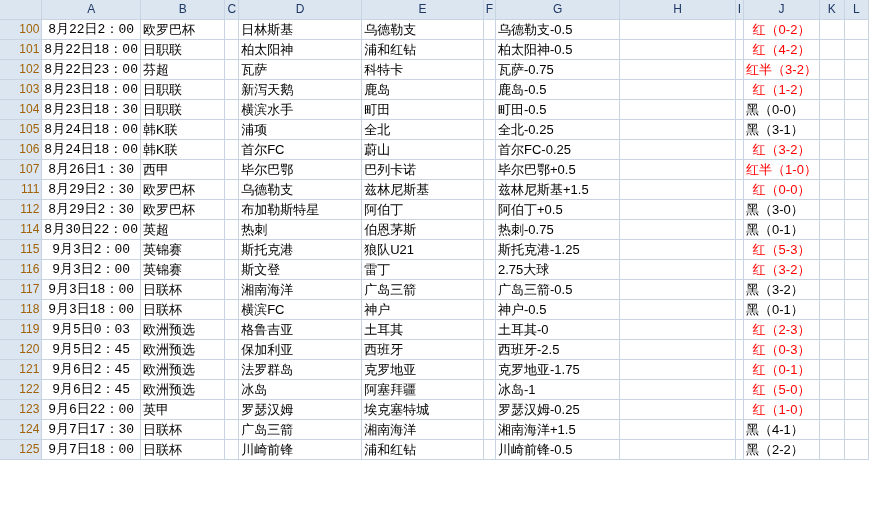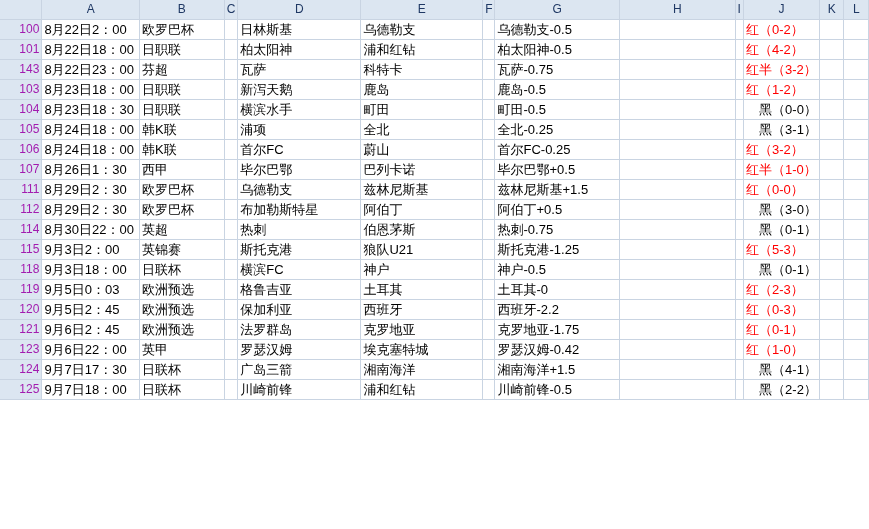--- a/index.html
+++ b/index.html
@@ -40,41 +40,41 @@
     font-size: 12px;
     border-right: 1px solid #9fb6d0;
     border-bottom: 1px solid #9fb6d0;
     height: 17px;
     line-height: 17px;
   }
   
   td.rowhdr {
     background: #dce6f1;
     text-align: right;
-    color: #a21caf;
+    color: #a16207;
     font-size: 12px;
     padding-right: 3px;
     border-right: 1px solid #9fb6d0;
     width: 44px;
   }
   .cA { width: 98px; }
   .cB { width: 88px; }
   .cC { width: 8px; }
   .cD { width: 128px; }
   .cE { width: 128px; }
   .cF { width: 8px; }
   .cG { width: 128px; }
   .cH { width: 128px; }
   .cI { width: 8px; }
   .cJ { width: 76px; }
   .cK { width: 26px; }
   .cL { width: 26px; }
-  td.num { text-align: left; padding-right: 4px; }
-  td.red { color: #ff0000; text-align: left; }
-  td.black { color: #000000; text-align: right; }
+  td.num { text-align: center; padding-right: 4px; font-family: Liberation Mono, monospace; }
+  td.red { color: #ff0000; text-align: center; }
+  td.black { color: #000000; text-align: left; }
 </style>
 </head>
 <body>
 
 <div id="sheet">
   <table class="grid">
     <thead>
       <tr>
         <th class="rowhdr"></th>
         <th class="cA">A</th>
@@ -116,21 +116,21 @@
           <td class="cE">浦和红钻</td>
           <td class="cF"></td>
           <td class="cG">柏太阳神-0.5</td>
           <td class="cH"></td>
           <td class="cI"></td>
           <td class="cJ red">红（4-2）</td>
           <td class="cK"></td>
           <td class="cL"></td>
         </tr>
         <tr>
-          <td class="rowhdr">143</td>
+          <td class="rowhdr">102</td>
           <td class="cA num">8月22日23：00</td>
           <td class="cB">芬超</td>
           <td class="cC"></td>
           <td class="cD">瓦萨</td>
           <td class="cE">科特卡</td>
           <td class="cF"></td>
           <td class="cG">瓦萨-0.75</td>
           <td class="cH"></td>
           <td class="cI"></td>
           <td class="cJ red">红半（3-2）</td>
@@ -266,20 +266,50 @@
           <td class="cE">狼队U21</td>
           <td class="cF"></td>
           <td class="cG">斯托克港-1.25</td>
           <td class="cH"></td>
           <td class="cI"></td>
           <td class="cJ red">红（5-3）</td>
           <td class="cK"></td>
           <td class="cL"></td>
         </tr>
         <tr>
+          <td class="rowhdr">116</td>
+          <td class="cA num">9月3日2：00</td>
+          <td class="cB">英锦赛</td>
+          <td class="cC"></td>
+          <td class="cD">斯文登</td>
+          <td class="cE">雷丁</td>
+          <td class="cF"></td>
+          <td class="cG">2.75大球</td>
+          <td class="cH"></td>
+          <td class="cI"></td>
+          <td class="cJ red">红（3-2）</td>
+          <td class="cK"></td>
+          <td class="cL"></td>
+        </tr>
+        <tr>
+          <td class="rowhdr">117</td>
+          <td class="cA num">9月3日18：00</td>
+          <td class="cB">日联杯</td>
+          <td class="cC"></td>
+          <td class="cD">湘南海洋</td>
+          <td class="cE">广岛三箭</td>
+          <td class="cF"></td>
+          <td class="cG">广岛三箭-0.5</td>
+          <td class="cH"></td>
+          <td class="cI"></td>
+          <td class="cJ black">黑（3-2）</td>
+          <td class="cK"></td>
+          <td class="cL"></td>
+        </tr>
+        <tr>
           <td class="rowhdr">118</td>
           <td class="cA num">9月3日18：00</td>
           <td class="cB">日联杯</td>
           <td class="cC"></td>
           <td class="cD">横滨FC</td>
           <td class="cE">神户</td>
           <td class="cF"></td>
           <td class="cG">神户-0.5</td>
           <td class="cH"></td>
           <td class="cI"></td>
@@ -303,21 +333,21 @@
           <td class="cL"></td>
         </tr>
         <tr>
           <td class="rowhdr">120</td>
           <td class="cA num">9月5日2：45</td>
           <td class="cB">欧洲预选</td>
           <td class="cC"></td>
           <td class="cD">保加利亚</td>
           <td class="cE">西班牙</td>
           <td class="cF"></td>
-          <td class="cG">西班牙-2.2</td>
+          <td class="cG">西班牙-2.5</td>
           <td class="cH"></td>
           <td class="cI"></td>
           <td class="cJ red">红（0-3）</td>
           <td class="cK"></td>
           <td class="cL"></td>
         </tr>
         <tr>
           <td class="rowhdr">121</td>
           <td class="cA num">9月6日2：45</td>
           <td class="cB">欧洲预选</td>
@@ -326,28 +356,43 @@
           <td class="cE">克罗地亚</td>
           <td class="cF"></td>
           <td class="cG">克罗地亚-1.75</td>
           <td class="cH"></td>
           <td class="cI"></td>
           <td class="cJ red">红（0-1）</td>
           <td class="cK"></td>
           <td class="cL"></td>
         </tr>
         <tr>
+          <td class="rowhdr">122</td>
+          <td class="cA num">9月6日2：45</td>
+          <td class="cB">欧洲预选</td>
+          <td class="cC"></td>
+          <td class="cD">冰岛</td>
+          <td class="cE">阿塞拜疆</td>
+          <td class="cF"></td>
+          <td class="cG">冰岛-1</td>
+          <td class="cH"></td>
+          <td class="cI"></td>
+          <td class="cJ red">红（5-0）</td>
+          <td class="cK"></td>
+          <td class="cL"></td>
+        </tr>
+        <tr>
           <td class="rowhdr">123</td>
           <td class="cA num">9月6日22：00</td>
           <td class="cB">英甲</td>
           <td class="cC"></td>
           <td class="cD">罗瑟汉姆</td>
           <td class="cE">埃克塞特城</td>
           <td class="cF"></td>
-          <td class="cG">罗瑟汉姆-0.42</td>
+          <td class="cG">罗瑟汉姆-0.25</td>
           <td class="cH"></td>
           <td class="cI"></td>
           <td class="cJ red">红（1-0）</td>
           <td class="cK"></td>
           <td class="cL"></td>
         </tr>
         <tr>
           <td class="rowhdr">124</td>
           <td class="cA num">9月7日17：30</td>
           <td class="cB">日联杯</td>

